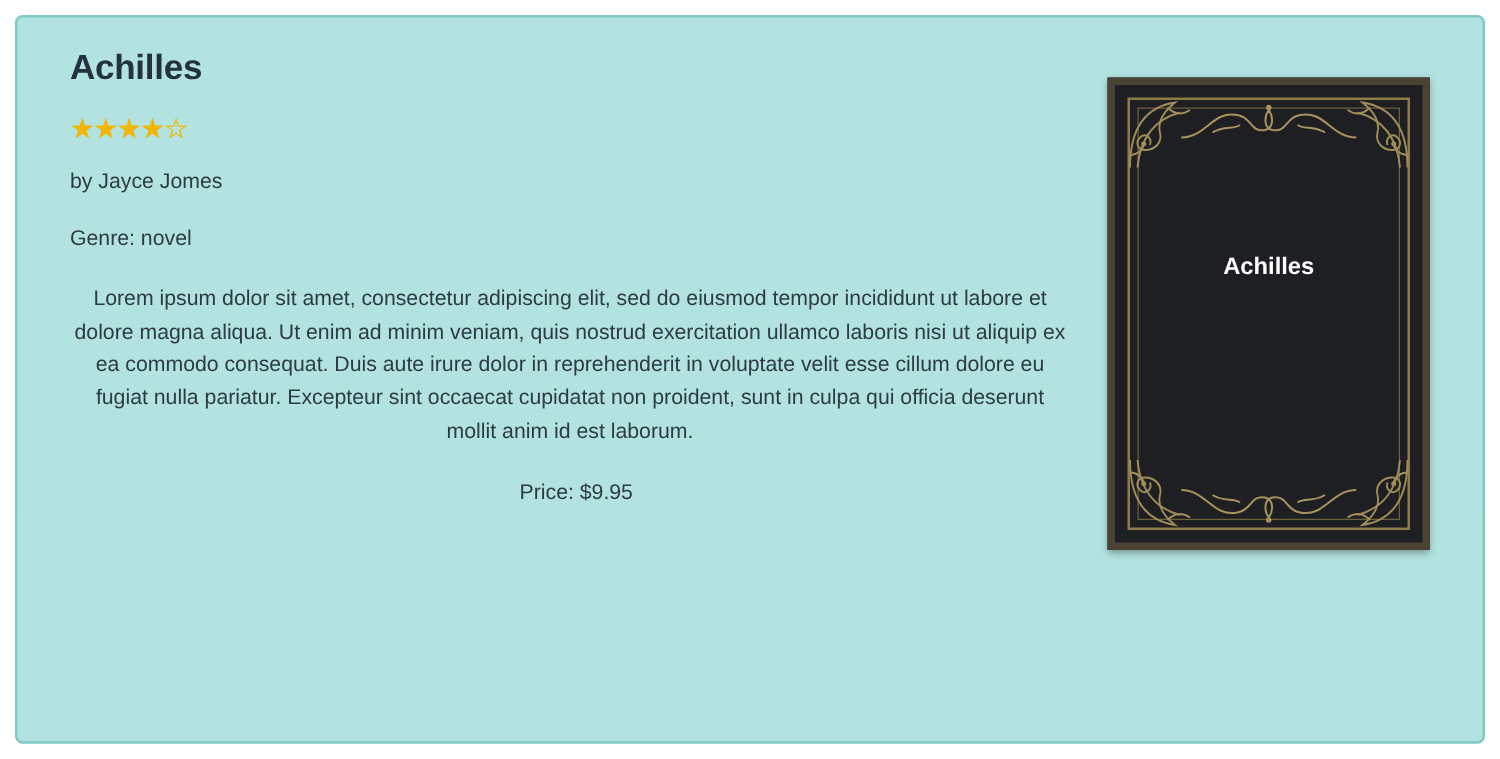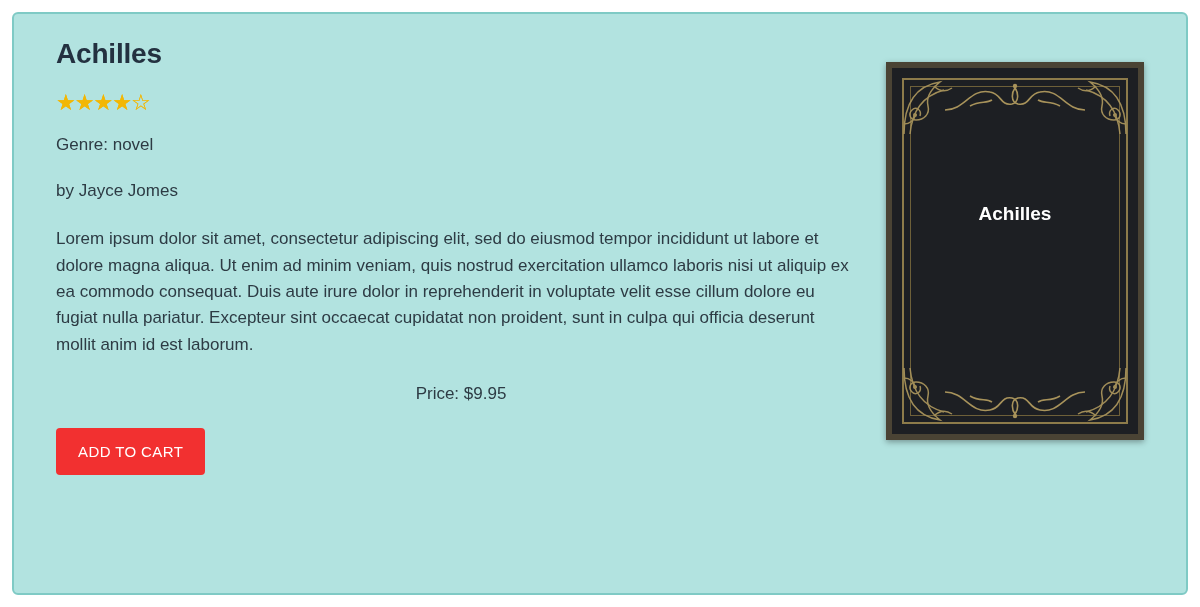--- a/index.html
+++ b/index.html
@@ -65,20 +65,21 @@
     color: #2d3b44;
     margin: 0 0 24px 0;
     line-height: 1.3;
   }
   .description {
     font-size: 17px;
     color: #2d3b44;
     line-height: 1.55;
     margin: 0 0 26px 0;
     width: 800px;
+    text-align: center;
   }
   .price, .stock {
     font-size: 17px;
     color: #2d3b44;
     margin: 0 0 24px 0;
     text-align: center;
   }
   .add-to-cart {
     display: inline-block;
     background: #f23030;
@@ -168,26 +169,25 @@
   <div class="product-card">
     <div class="card-inner">
 
       <div class="details">
         <h1 class="title">Achilles</h1>
 
         <div class="rating">
           <span class="star">★</span><span class="star">★</span><span class="star">★</span><span class="star">★</span><span class="star empty">☆</span>
         </div>
 
+        <p class="meta">by Jayce Jomes</p>
         <p class="meta">Genre: novel</p>
-        <p class="meta">by Jayce Jomes</p>
         <p class="description">Lorem ipsum dolor sit amet, consectetur adipiscing elit, sed do eiusmod tempor incididunt ut labore et dolore magna aliqua. Ut enim ad minim veniam, quis nostrud exercitation ullamco laboris nisi ut aliquip ex ea commodo consequat. Duis aute irure dolor in reprehenderit in voluptate velit esse cillum dolore eu fugiat nulla pariatur. Excepteur sint occaecat cupidatat non proident, sunt in culpa qui officia deserunt mollit anim id est laborum.</p>
         <p class="price">Price: $9.95</p>
 
-        <button class="add-to-cart">ADD TO CART</button>
       </div>
 
       <div class="cover-wrap">
         <div class="cover">
           <div class="cover-frame-outer"></div>
           <div class="cover-frame-inner"></div>
 
           <div class="scroll-top">
             <svg viewBox="0 0 150 34" fill="none" stroke="currentColor" stroke-width="1.6">
               <path d="M5 28 C 25 28, 30 6, 50 10 C 62 12, 60 24, 72 22 C 80 20, 78 10, 75 6 C 72 10, 70 20, 78 22 C 90 24, 88 12, 100 10 C 120 6, 125 28, 145 28"></path>

